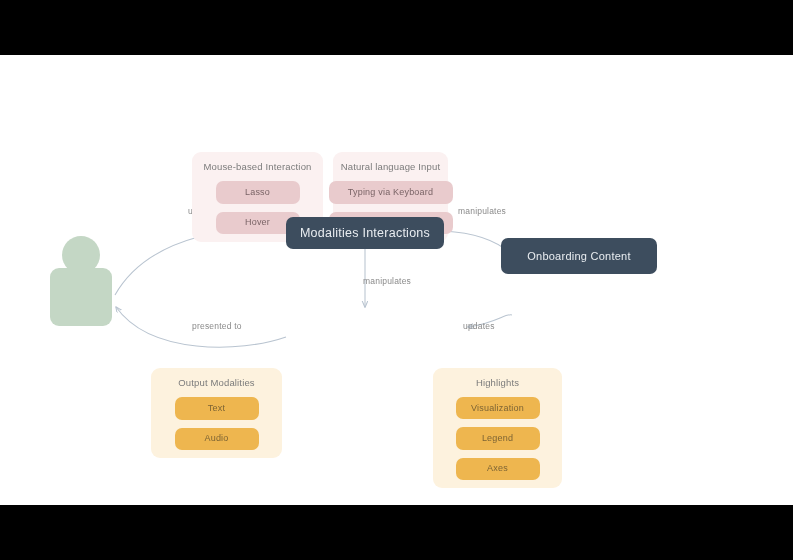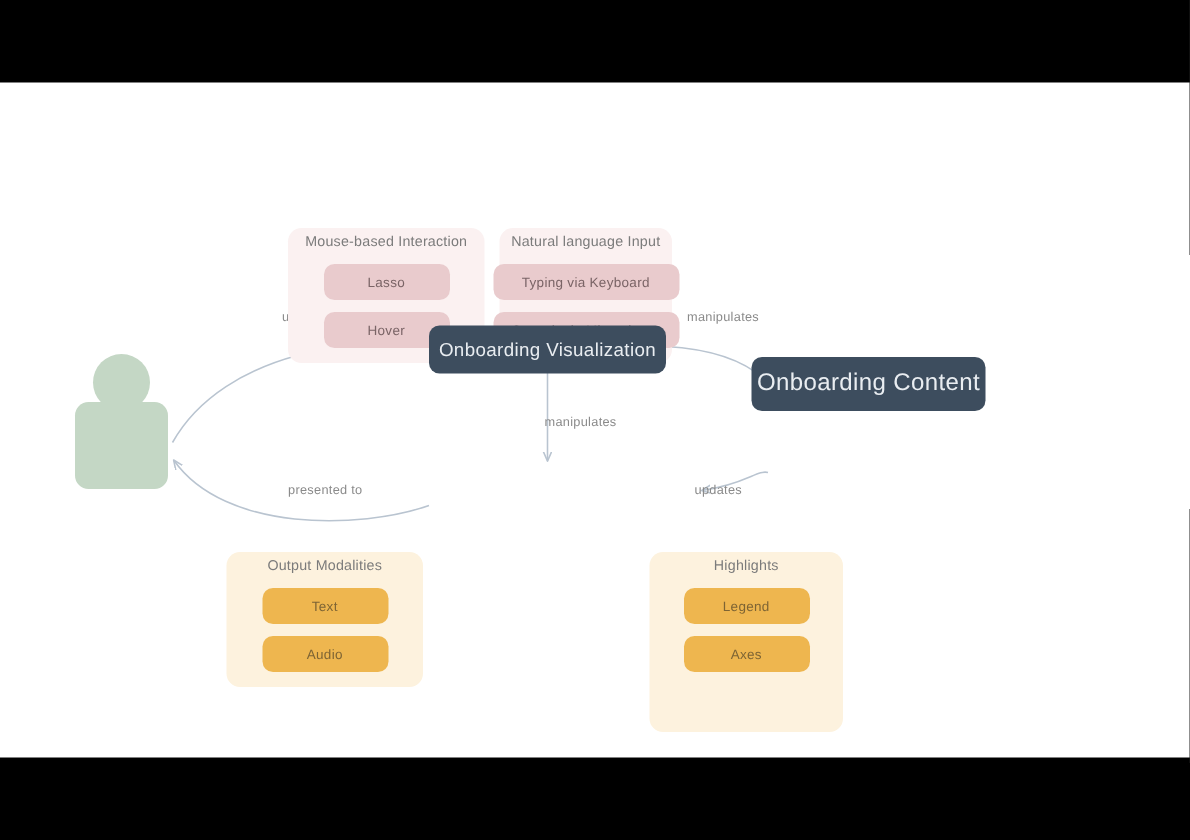--- a/index.html
+++ b/index.html
@@ -53,21 +53,21 @@
 
   
   .node { position: absolute; box-sizing: border-box; }
 
   
   .group {
     border-radius: 9px;
     display: flex;
     flex-direction: column;
     align-items: center;
-    padding-top: 4px;
+    padding-top: 9px;
   }
   .group-title {
     font-size: 9.5px;
     color: #7b7b7b;
     letter-spacing: .15px;
     text-align: center;
     line-height: 12px;
     margin-bottom: 8px;
   }
   .chip {
@@ -106,21 +106,21 @@
   
   .composite { display: flex; flex-direction: column; }
   .composite .head {
     background: #3d4d5e;
     border-radius: 7px;
     height: 36px;
     display: flex;
     align-items: center;
     justify-content: center;
     color: #e9edf1;
-    font-size: 16px;
+    font-size: 11px;
     letter-spacing: .25px;
   }
   .composite .body {
     background: #ccd1d7;
     border-radius: 0 0 7px 7px;
     margin-top: -4px;
     padding: 10px 8px 12px;
     color: #75808a;
     font-size: 9px;
     line-height: 12.5px;
@@ -198,34 +198,35 @@
       <div class="chip chip-pink" style="width:84px; height:24px;">Lasso</div>
       <div class="chip chip-pink" style="width:84px; height:24px;">Hover</div>
     </div>
 
     <div class="node group group-pink" style="left:333px; top:97px; width:115px; height:90px;">
       <div class="group-title">Natural language Input</div>
       <div class="chip chip-pink" style="width:124px; height:24px;">Typing via Keyboard</div>
       <div class="chip chip-pink" style="width:124px; height:24px;">Speech via Microphone</div>
     </div>
 
-    <div class="node core" style="left:286px; top:162px; width:158px; height:32px;">Onboarding Visualization</div>
+    <div class="node core" style="left:286px; top:162px; width:158px; height:32px;">Modalities Interactions</div>
 
 
     <div class="node composite" style="left:501px; top:183px; width:156px;">
       <div class="head">Onboarding Content</div>
     </div>
 
     <div class="node group group-amber" style="left:151px; top:313px; width:131px; height:90px;">
       <div class="group-title">Output Modalities</div>
       <div class="chip chip-amber" style="width:84px; height:24px;">Text</div>
       <div class="chip chip-amber" style="width:84px; height:24px;">Audio</div>
     </div>
 
 
     <div class="node group group-amber" style="left:433px; top:313px; width:129px; height:120px;">
       <div class="group-title">Highlights</div>
+      <div class="chip chip-amber" style="width:84px; height:24px;">Visualization</div>
       <div class="chip chip-amber" style="width:84px; height:24px;">Legend</div>
       <div class="chip chip-amber" style="width:84px; height:24px;">Axes</div>
     </div>
 
   </div>
 </div>
 
 </body></html>

